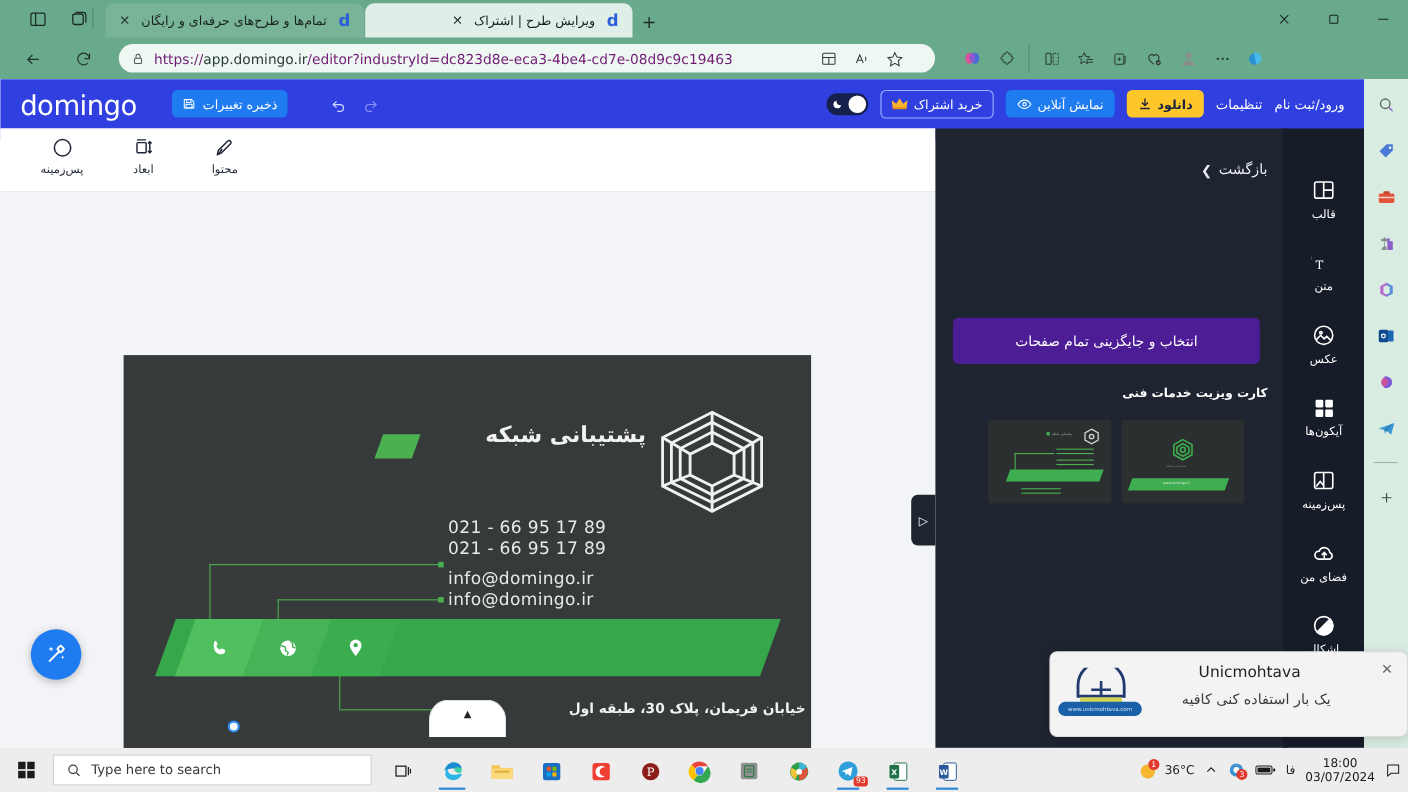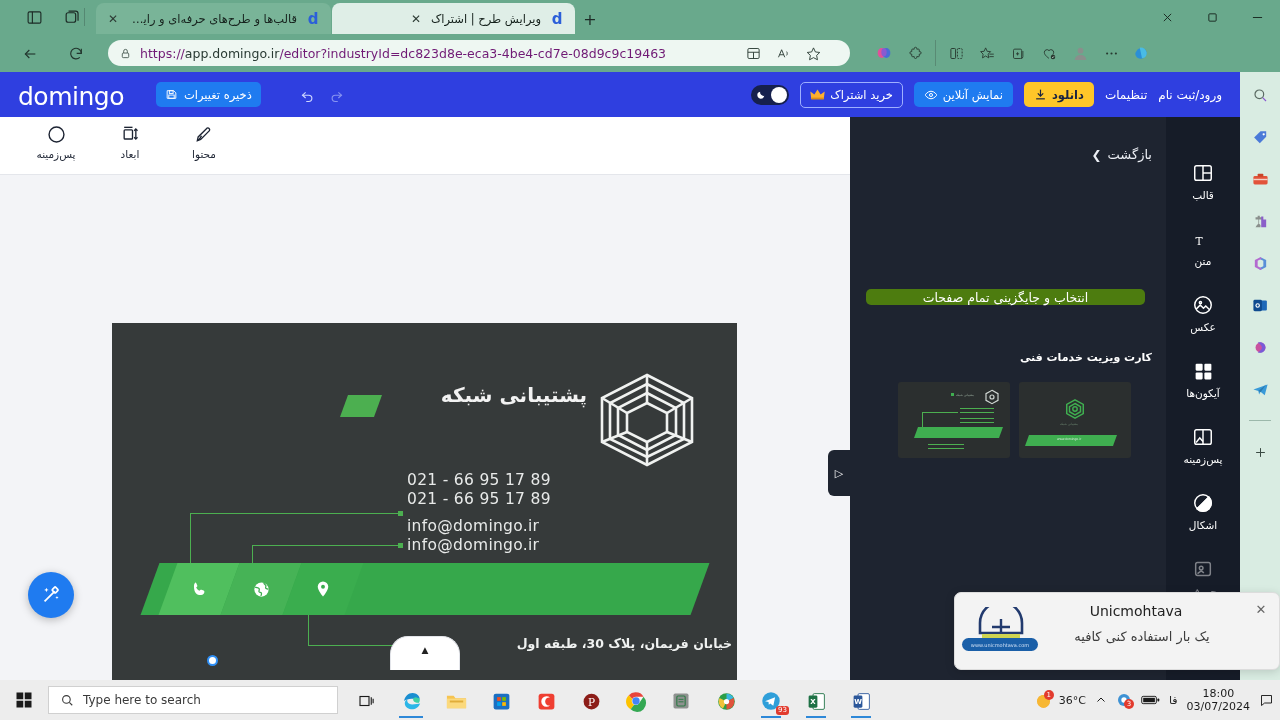--- a/index.html
+++ b/index.html
@@ -142,21 +142,21 @@
 
   .connector { position:absolute; background:#4caf50; }
   .cdot { position:absolute; width:5px; height:5px; background:#4caf50; }
 
   
   .right-panel { position:absolute; left:850px; top:45px; width:320px; height:563px; background:#1e2430; }
   .back-row { position:absolute; right:18px; top:30px; display:flex; align-items:center; gap:6px; direction:rtl; }
   .back-row .lbl { font-size:13px; color:#eceff5; }
   .back-row .chev { color:#eceff5; font-size:12px; }
   .btn-replace-all {
-    position:absolute; left:16px; top:172px; width:279px; height:16px; background:#4d7c0f; border-radius:5px;
+    position:absolute; left:16px; top:172px; width:279px; height:42px; background:#4c1d95; border-radius:5px;
     display:flex; align-items:center; justify-content:center; color:#fff; font-size:12.5px;
   }
   .tmpl-group-title { position:absolute; right:18px; top:234px; font-size:11px; font-weight:700; color:#fff; }
   .thumbs { position:absolute; left:48px; top:265px; display:flex; gap:9px; direction:rtl; }
   .thumb { width:112px; height:76px; background:#2b2f2f; border-radius:3px; position:relative; overflow:hidden; }
   .thumb .tlogo { position:absolute; width:22px; height:22px; }
   .thumb .tband { position:absolute; height:11px; background:#3fae50; transform:skewX(-20deg); }
   .thumb .ttext { position:absolute; font-size:3px; color:#b9c0bd; direction:rtl; white-space:nowrap; }
   .thumb .tline { position:absolute; background:#4caf50; }
 
@@ -237,21 +237,21 @@
           <svg width="17" height="17" viewBox="0 0 24 24" fill="none" stroke="currentColor" stroke-width="1.6">
             <rect x="3" y="4" width="18" height="16" rx="2"></rect>
               <line x1="9" y1="4" x2="9" y2="20"></line>
           </svg>
         </div>
       </div>
       <div class="tab-divider"></div>
 
       <div class="tab inactive" style="left:96px;width:235px;">
         <span class="tab-fav">d</span>
-        <span class="tab-title">قالب‌ها و طرح‌های حرفه‌ای و رایگان</span>
+        <span class="tab-title">تمام‌ها و طرح‌های حرفه‌ای و رایگان</span>
         <span class="tab-close">✕</span>
       </div>
 
       <div class="tab active" style="left:332px;width:243px;">
         <span class="tab-fav">d</span>
         <span class="tab-title">ویرایش طرح | اشتراک</span>
         <span class="tab-close">✕</span>
       </div>
 
       <div class="tab-new">+</div>
@@ -729,20 +729,30 @@
           <svg width="22" height="22" viewBox="0 0 24 24" fill="none" stroke="currentColor" stroke-width="1.6">
               <rect x="3" y="4" width="18" height="16" rx="2"></rect>
               <path d="M12 4v16"></path>
               <path d="M4.5 18l4-5 3.5 4"></path>
             </svg>
         </span>
         <span class="lbl">پس‌زمینه</span>
       </div>
       <div class="rail-item">
         <span class="glyph">
+          <svg width="23" height="22" viewBox="0 0 24 24" fill="none" stroke="currentColor" stroke-width="1.6">
+              <path d="M6.5 18A4 4 0 0 1 7 10a5.5 5.5 0 0 1 10.5 1.3A3.6 3.6 0 0 1 17.5 18z"></path>
+              <polyline points="9.5,14 12,11.3 14.5,14"></polyline>
+              <line x1="12" y1="11.3" x2="12" y2="17"></line>
+            </svg>
+        </span>
+        <span class="lbl">فضای من</span>
+      </div>
+      <div class="rail-item">
+        <span class="glyph">
           <svg width="22" height="22" viewBox="0 0 24 24" fill="none" stroke="currentColor" stroke-width="1.6">
               <circle cx="12" cy="12" r="9"></circle>
               <path d="M5.5 18.5 L18.5 5.5"></path>
               <path d="M6 17.5h12z" fill="currentColor"></path>
               <path d="M5.6 18.4A9 9 0 0 0 18.4 5.6z" fill="currentColor"></path>
             </svg>
         </span>
         <span class="lbl">اشکال</span>
       </div>
       <div class="rail-item" style="opacity:.45;">

